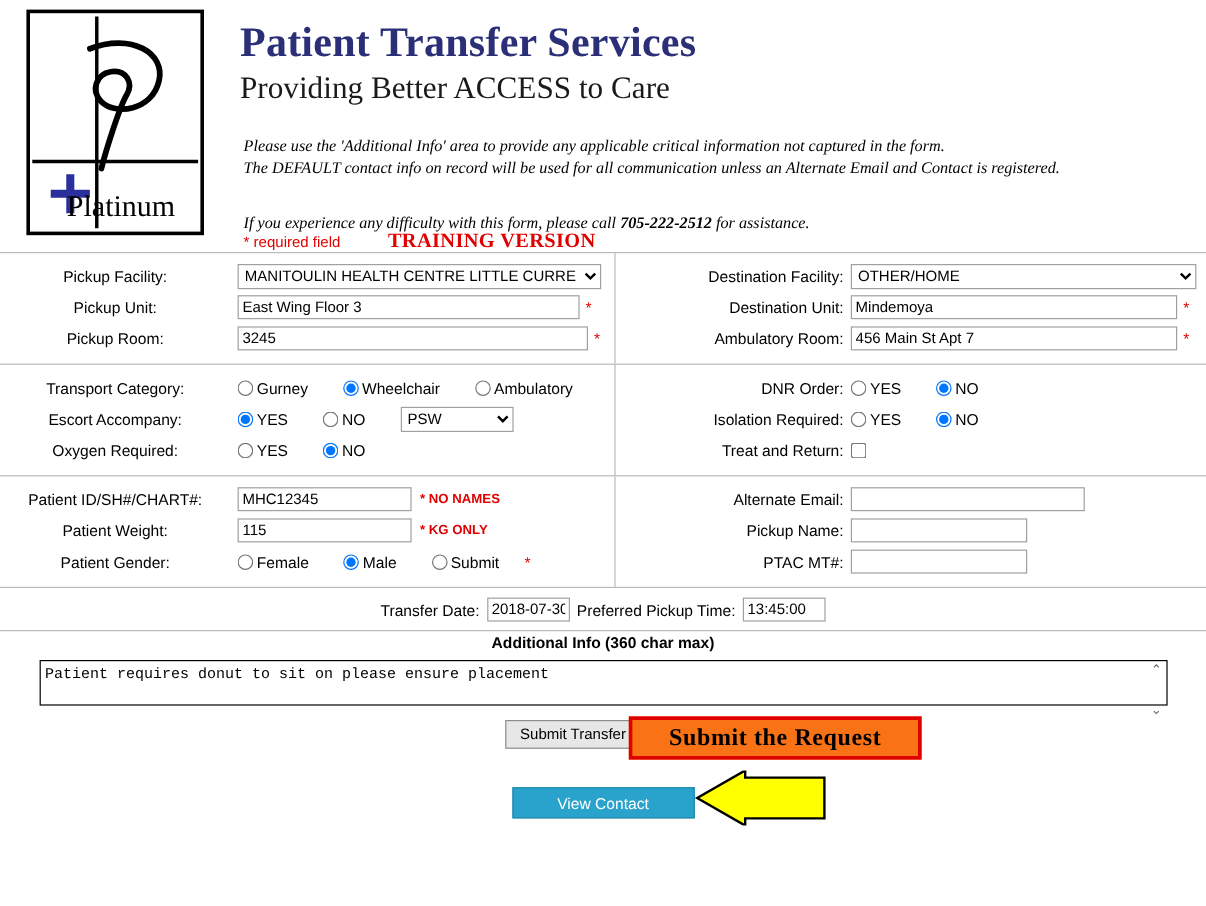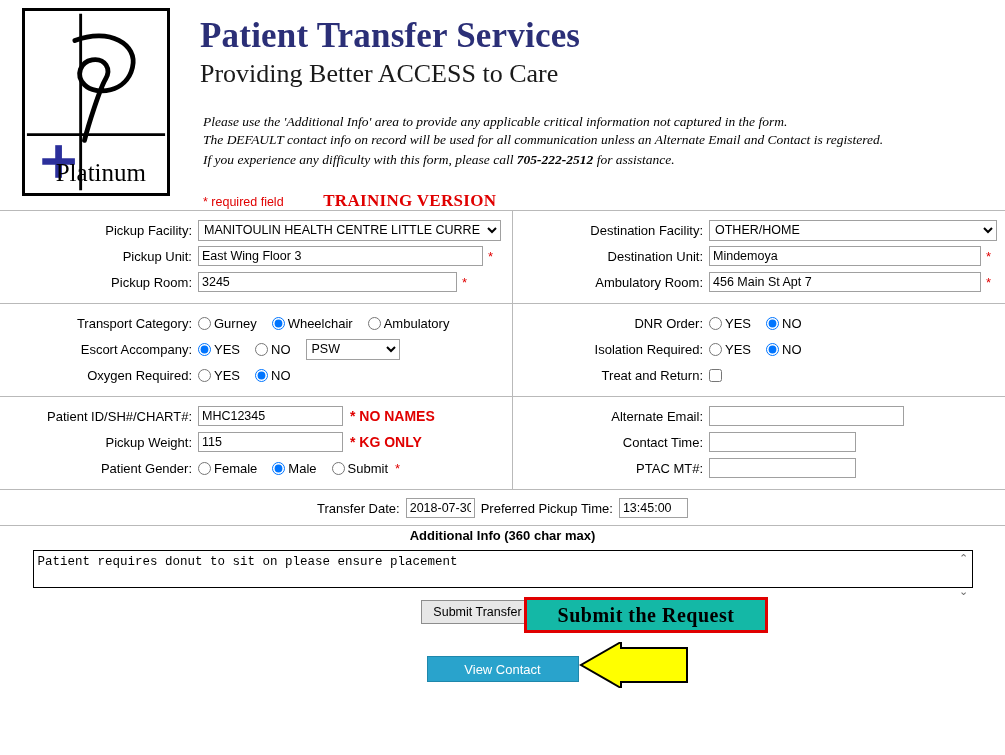--- a/index.html
+++ b/index.html
@@ -36,21 +36,21 @@
   .sub-title {
     font-family:"Liberation Serif", serif;
     font-size:26px; color:#1a1a1a; margin-top:4px;
   }
   .note-block {
     position:absolute; left:203px; top:113px;
     font-family:"Liberation Serif", serif;
     font-size:13.5px; font-style:italic; line-height:1.32;
   }
   .note-block .bold { font-weight:bold; font-style:italic; }
-  .note2 { margin-top:2px; }
+  .note2 { margin-top:28px; }
   .req-line { position:absolute; left:203px; top:191px;text-align:center; }
   .req-field { color:#e00000; font-size:12.5px; }
   .training {
     color:#e00000; font-weight:bold; font-size:17px;
     font-family:"Liberation Serif", serif;
     margin-left:36px; letter-spacing:0.3px;
   }
 
   
   .section {
@@ -63,44 +63,44 @@
   .col.right { width:492px; }
 
   .row {
     display:flex; align-items:center;
     height:26px;
   }
   .row .lbl {
     text-align:right; padding-right:6px;
     font-size:13px; white-space:nowrap;
   }
-  .left .lbl { width:198px; }
+  .left .lbl { width:198px;text-align:center; }
   .right .lbl { width:196px; }
 
   input[type=text] {
     font-family:"Liberation Sans", sans-serif;
     font-size:12.5px;
     height:20px;
     border:1px solid #a0a0a0;
     background:#fff;
     padding:1px 3px;
     color:#000;
   }
   select {
     font-family:"Liberation Sans", sans-serif;
     font-size:12.5px;
     height:21px;
     border:1px solid #a0a0a0;
     background:#fff;
     padding:0 1px;
   }
   .star { color:#e00000; font-size:13px; margin-left:5px; }
-  .redlbl { color:#e00000; font-weight:bold; font-size:14px; margin-left:7px; }
-
-  .radios { display:flex; align-items:center; gap:6px; font-size:13px; }
+  .redlbl { color:#e00000; font-weight:bold; font-size:11px; margin-left:7px; }
+
+  .radios { display:flex; align-items:center; gap:20px; font-size:13px; }
   .radios label { margin-right:9px; display:inline-flex; align-items:center; white-space:nowrap; }
   input[type=radio], input[type=checkbox] { margin:0 3px 0 0; }
 
   
   .date-section { border-top:1px solid #b9b9b9; height:36px; position:relative; }
   .date-inner {
     display:flex; align-items:center; justify-content:center;
     height:36px; gap:6px; font-size:13px;
   }
 
@@ -121,21 +121,21 @@
   .scroll-arrows {
     position:absolute; right:2px; top:2px; width:14px; height:46px;
     display:flex; flex-direction:column; justify-content:space-between;
     align-items:center; color:#6a6a6a; font-size:11px;
   }
 
   
   .callout {
     position:absolute;
     border:3px solid #e00000;
-    background:#14b8a6;
+    background:#f97316;
     font-family:"Liberation Serif", serif;
     font-weight:bold;
     font-size:20px;
     color:#000;
     display:flex; align-items:center; justify-content:center;
     letter-spacing:0.5px;
   }
   #callout-submit { left:524px; top:597px; width:244px; height:36px; }
 
   .arrow { position:absolute; left:577px; top:642px; }
@@ -208,21 +208,21 @@
     </div>
 
     <div class="row">
       <div class="lbl">Pickup Unit:</div>
       <input type="text" style="width: 285px;" value="East Wing Floor 3">
       <span class="star">*</span>
     </div>
 
     <div class="row">
       <div class="lbl">Pickup Room:</div>
-      <input type="text" style="width: 259px;" value="3245">
+      <input type="text" style="width: 292px;" value="3245">
       <span class="star">*</span>
     </div>
   </div>
 
   <div class="col right">
 
     <div class="row">
       <div class="lbl">Destination Facility:</div>
       <select style="width:288px">
         <option>OTHER/HOME</option>
@@ -338,21 +338,21 @@
 <div class="section">
   <div class="col left">
 
     <div class="row">
       <div class="lbl">Patient ID/SH#/CHART#:</div>
       <input type="text" style="width: 145px;" value="MHC12345">
       <span class="redlbl">* NO NAMES</span>
     </div>
 
     <div class="row">
-      <div class="lbl">Pickup Weight:</div>
+      <div class="lbl">Patient Weight:</div>
       <input type="text" style="width: 145px;" value="115">
       <span class="redlbl">* KG ONLY</span>
     </div>
 
     <div class="row">
       <div class="lbl">Patient Gender:</div>
       <div class="radios">
         <label>
           <input type="radio" name="gen" style="">
           <span>Female</span>
@@ -371,21 +371,21 @@
   </div>
 
   <div class="col right">
 
     <div class="row">
       <div class="lbl">Alternate Email:</div>
       <input type="text" style="width: 195px;" value="">
     </div>
 
     <div class="row">
-      <div class="lbl">Contact Time:</div>
+      <div class="lbl">Pickup Name:</div>
       <input type="text" style="width: 147px;" value="">
     </div>
 
     <div class="row">
       <div class="lbl">PTAC MT#:</div>
       <input type="text" style="width: 147px;" value="">
     </div>
   </div>
 </div>
 

